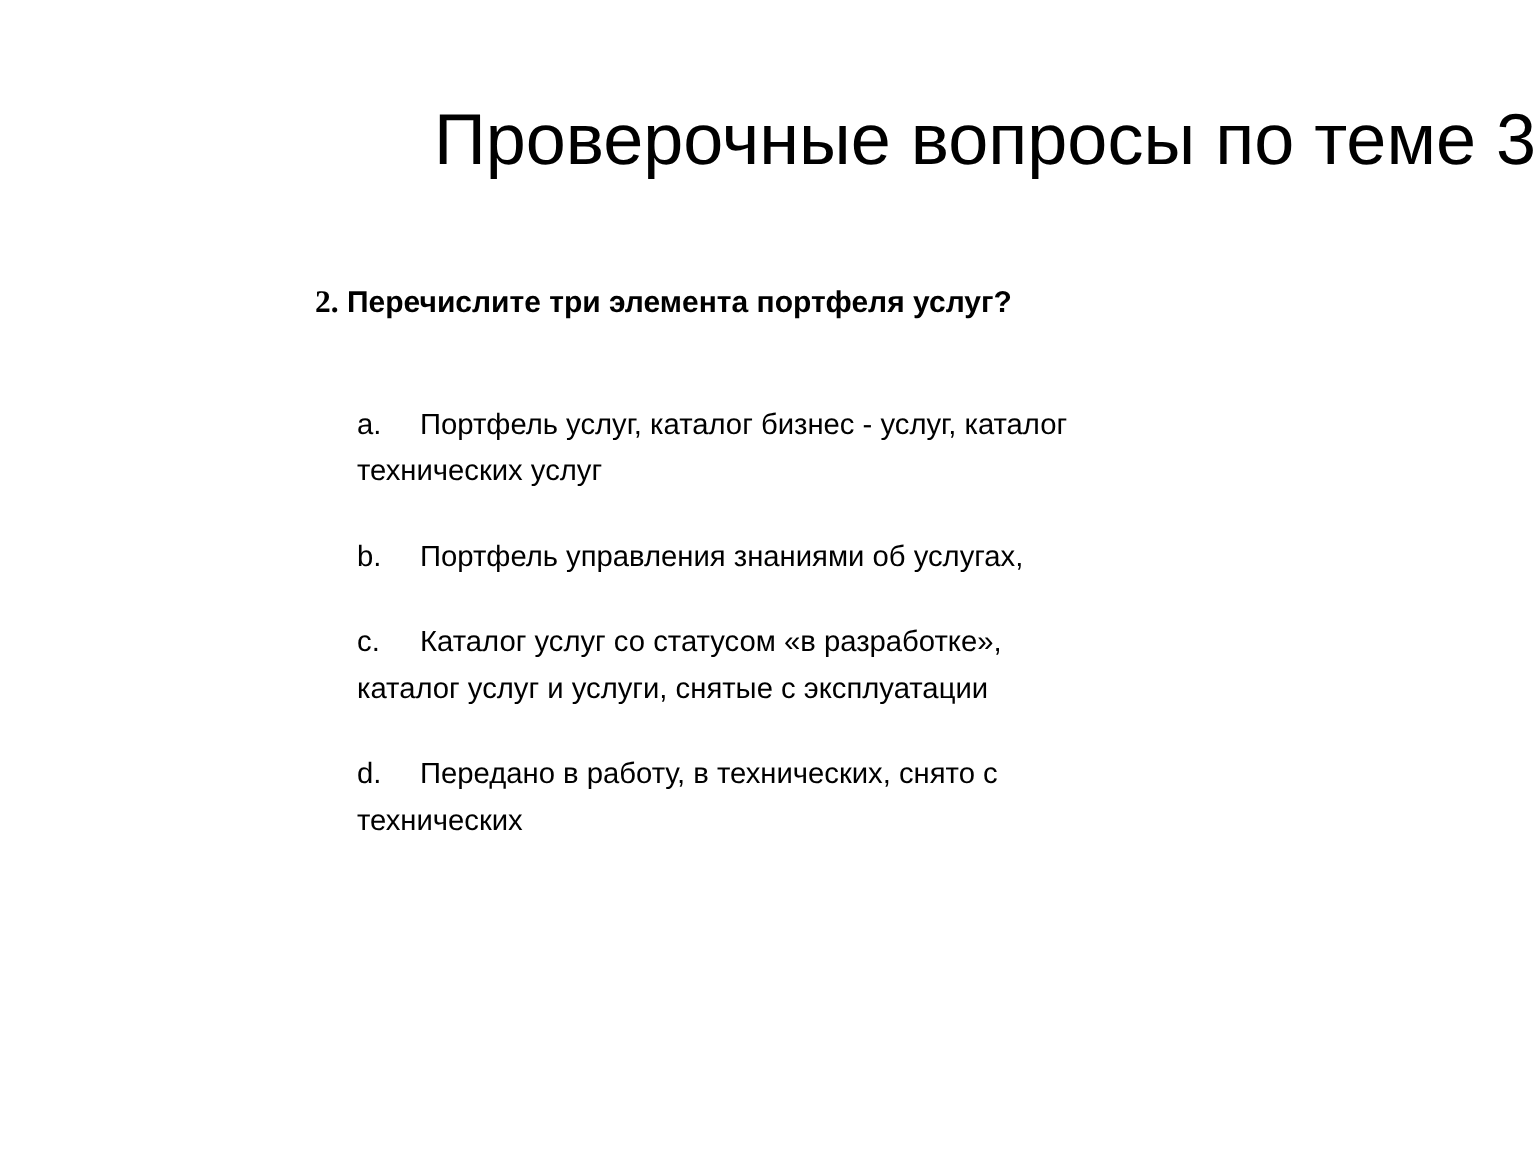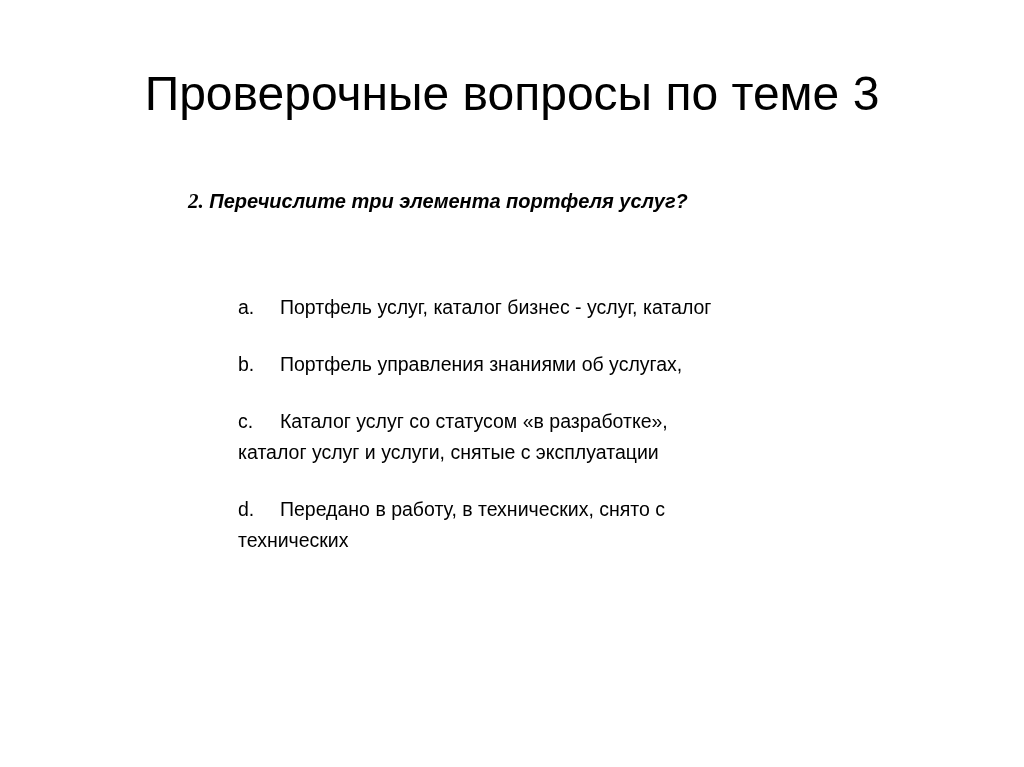--- a/index.html
+++ b/index.html
@@ -1,36 +1,37 @@
 <!DOCTYPE html>
 <html><head>
   <meta charset="utf-8">
   <style>
     html, body { margin:0; padding:0; background:#ffffff; }
     body { width:1024px; height:767px; position:relative; overflow:hidden; font-family:"Liberation Sans", sans-serif; color:#000; }
-    .title { position:absolute; left:0; width:1024px; top:62px; text-align:center; font-size:48px; line-height:64px; font-family:"Liberation Sans", sans-serif; }
-    .question { position:absolute; left:188px; top:188px; font-size:20px; font-weight:bold; line-height:26px;font-style:italic; }
+    .title { position:absolute; left:0; width:1024px; top:62px; text-align:right; font-size:48px; line-height:64px; font-family:"Liberation Sans", sans-serif; }
+    .question { position:absolute; left:210px; top:188px; font-size:20px; font-weight:bold; line-height:26px; }
     .question .num { font-family:"Liberation Serif", serif; font-size:21px; }
     .answers { position:absolute; left:238px; top:268px; width:560px; }
-    .answer { font-size:19.5px; line-height:31px; margin-bottom:26px;margin-top:24px; }
+    .answer { font-size:19.5px; line-height:31px; margin-bottom:26px; }
     .answer .letter { display:inline-block; width:42px; }
   </style>
 </head>
 <body>
 
 <div class="title">Проверочные вопросы по теме 3</div>
 
 <div class="question">
   <span class="num">2.</span>
   <span>Перечислите три элемента портфеля услуг?</span>
 </div>
 
 <div class="answers">
   <div class="answer">
     <span class="letter">a.</span><span>Портфель услуг, каталог бизнес - услуг, каталог</span><br>
+    <span>технических услуг</span>
   </div>
   <div class="answer">
     <span class="letter">b.</span><span>Портфель управления знаниями об услугах,</span><br>
   </div>
   <div class="answer">
     <span class="letter">c.</span><span>Каталог услуг со статусом «в разработке»,</span><br>
     <span>каталог услуг и услуги, снятые с эксплуатации</span>
   </div>
   <div class="answer">
     <span class="letter">d.</span><span>Передано в работу, в технических, снято с</span><br>

